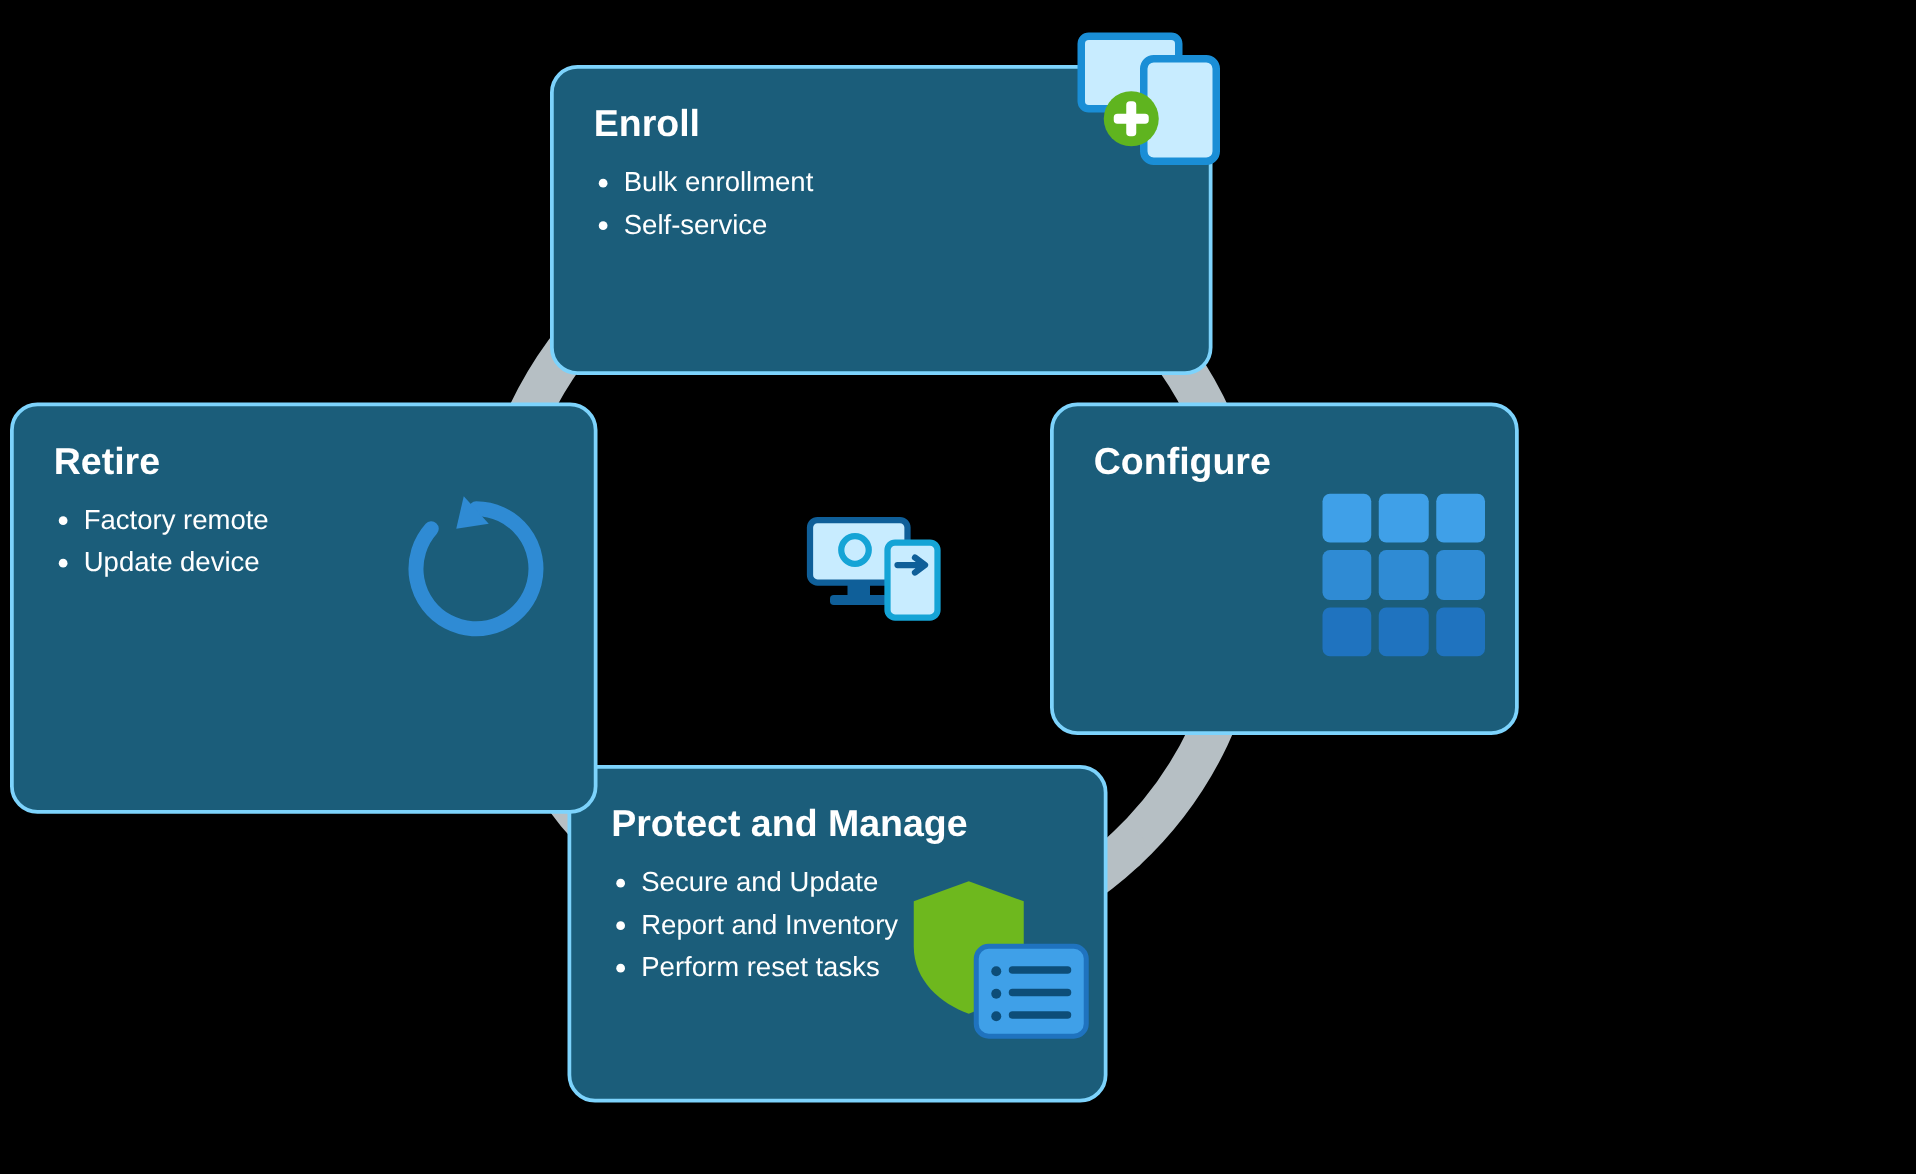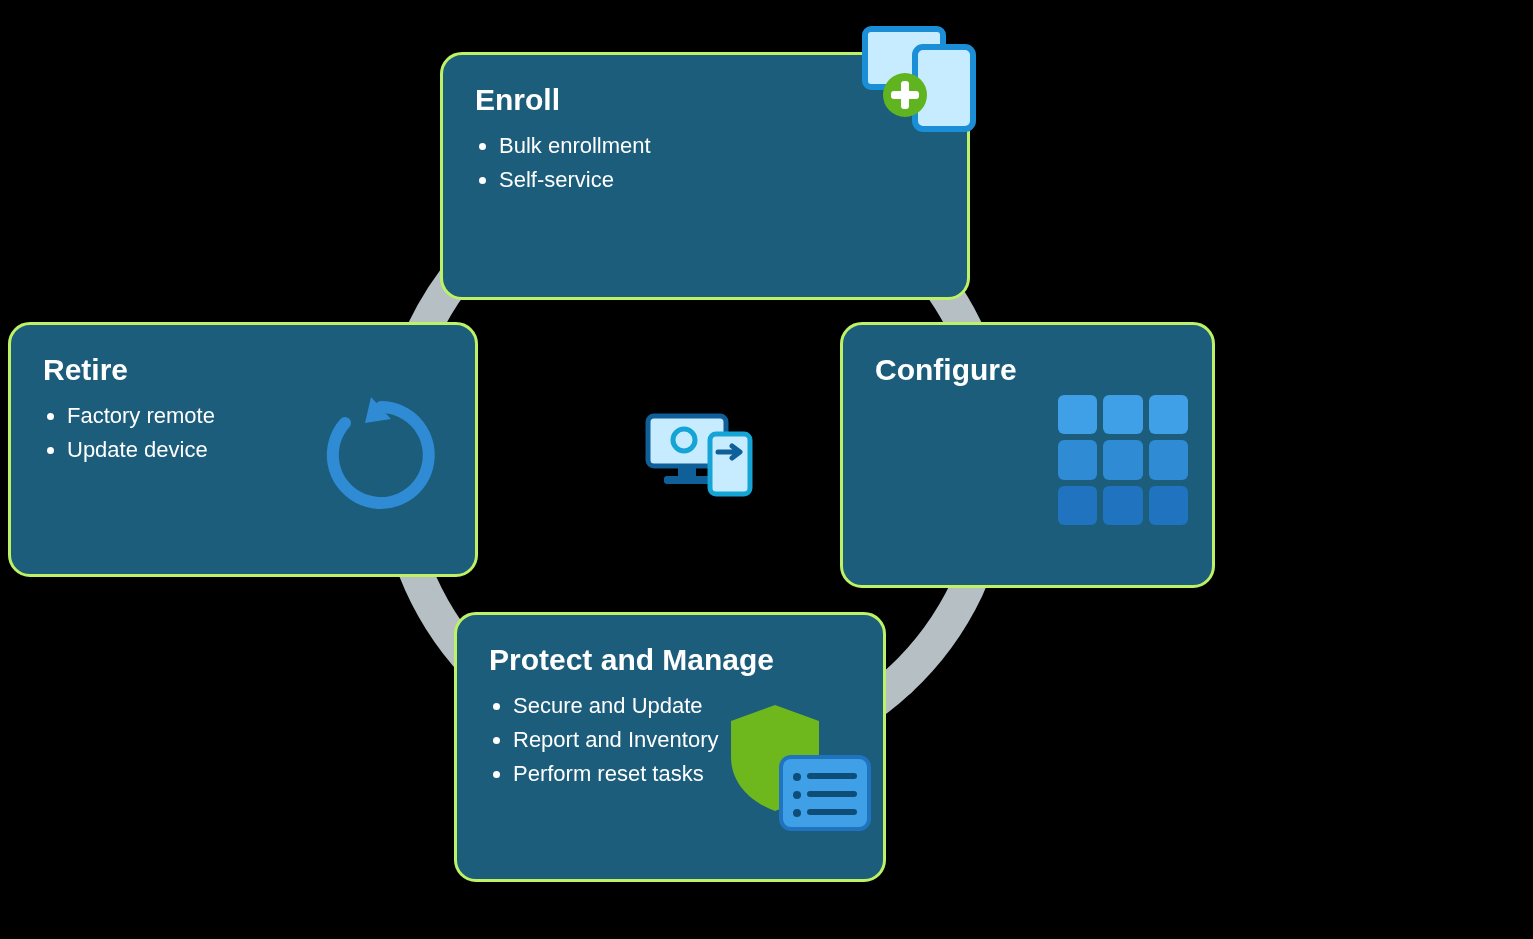--- a/index.html
+++ b/index.html
@@ -33,21 +33,21 @@
     position: absolute;
     left: 640px;
     top: 410px;
     width: 120px;
     height: 90px;
   }
   
   .card {
     position: absolute;
     background: #1b5d7a;
-    border: 3px solid #bef264;
+    border: 3px solid #7dd3fc;
     border-radius: 22px;
     padding: 28px 30px 34px 32px;
     box-sizing: border-box;
   }
   .card h2 {
     margin: 0 0 12px 0;
     font-size: 30px;
     font-weight: 700;
   }
   .card ul {
@@ -101,21 +101,21 @@
     right: 10px;
     top: 88px;
     width: 150px;
     height: 135px;
   }
   
   .retire {
     left: 8px;
     top: 322px;
     width: 470px;
-    height: 255px;
+    height: 329px;
   }
   .retire .card-icon {
     right: 34px;
     top: 70px;
     width: 120px;
     height: 120px;
   }
 
   
   .grid-icon {

